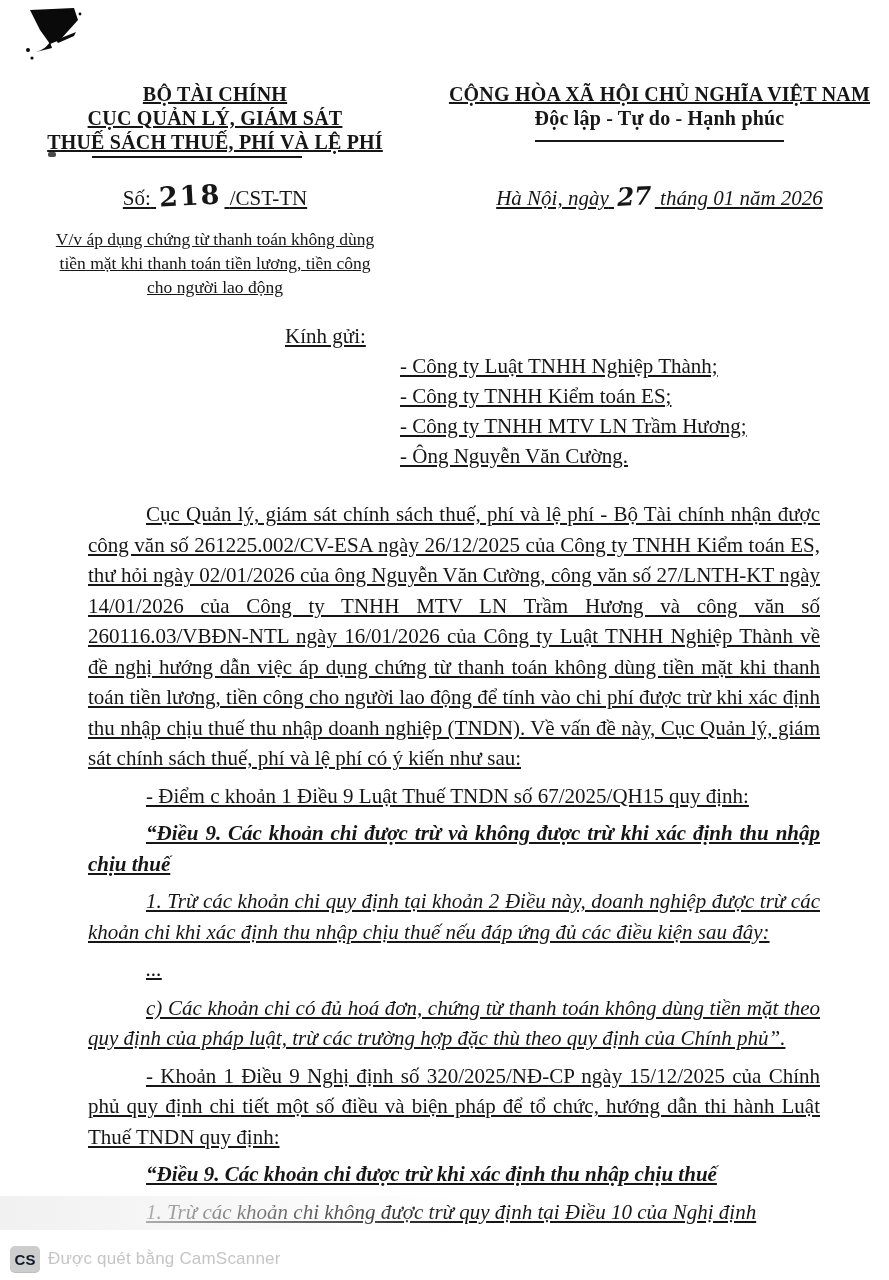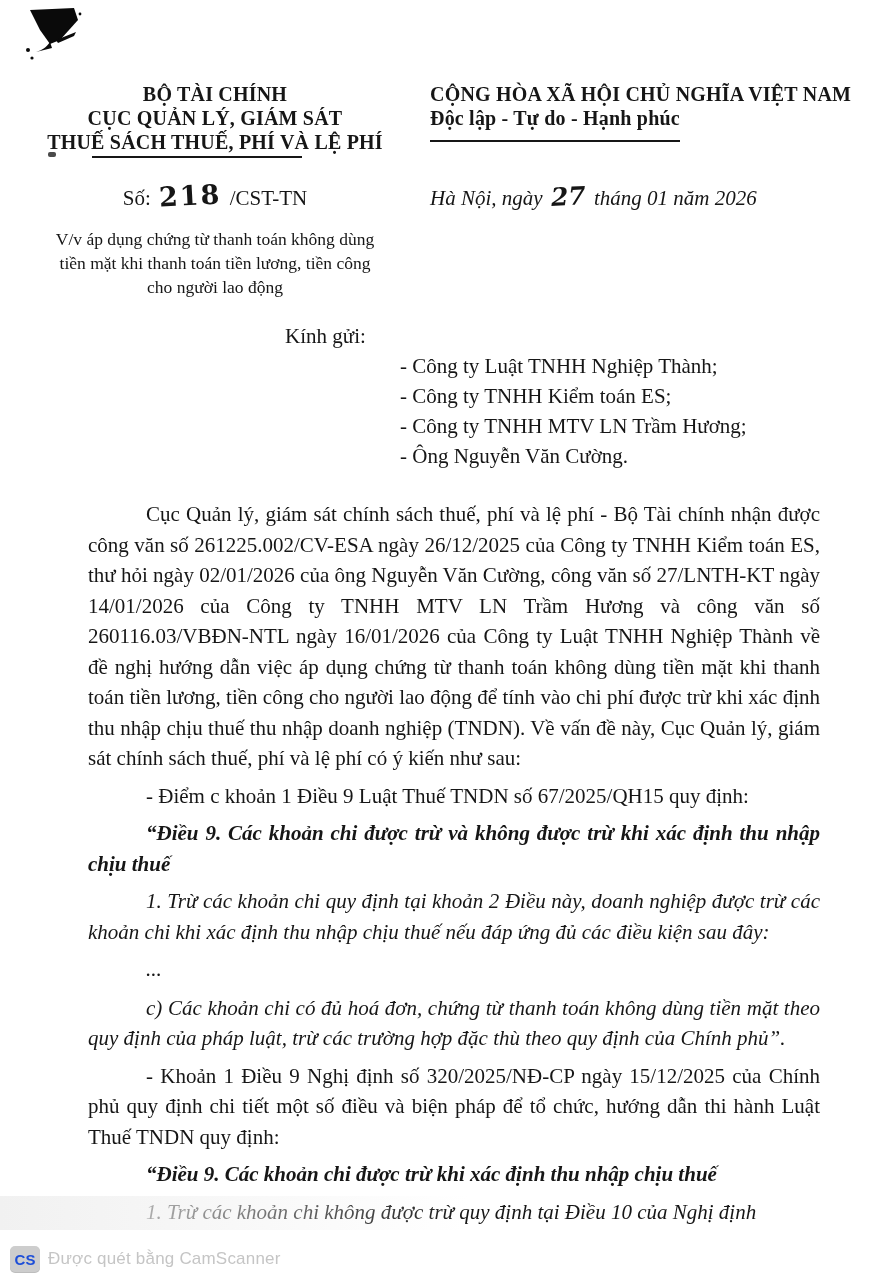--- a/index.html
+++ b/index.html
@@ -4,30 +4,31 @@
 <style>
   html,body{margin:0;padding:0;background:#777;}
   .page{
     position:relative;
     width:889px;height:1280px;
     margin:0 auto;
     background:#ffffff;
     font-family:"Liberation Serif","DejaVu Serif",serif;
     color:#161616;
     overflow:hidden;
+    text-decoration:underline;
   }
   
   .scan-blot{position:absolute;top:6px;left:22px;width:80px;height:60px;}
   .margin-dot{position:absolute;left:48px;top:152px;width:8px;height:5px;background:#2a2a2a;border-radius:2px;opacity:.85;}
   .bottom-shade{position:absolute;left:0;top:1196px;width:520px;height:34px;
     background:linear-gradient(90deg,#f1f1f1 0%,rgba(241,241,241,0) 90%);}
   
   .header-row{display:flex;padding-top:82px;}
   .header-left{width:430px;text-align:center;}
-  .header-right{width:459px;text-align:left;}
+  .header-right{width:459px;text-align:center;}
   .org-line{font-weight:bold;font-size:20px;line-height:24px;letter-spacing:.2px;}
   .org-underline{width:210px;border-bottom:2px solid #161616;margin:2px auto 0 auto;transform:translateX(-18px);}
   .motto-underline{display:inline-block;border-bottom:2px solid #161616;padding-bottom:10px;}
   .doc-number{margin-top:22px;font-size:21px;}
   .handwrite{font-family:"DejaVu Serif",serif;font-weight:bold;font-size:27px;
     letter-spacing:2px;display:inline-block;transform:rotate(-3deg);padding:0 3px;}
   .subject{margin-top:16px;font-size:17.5px;line-height:24px;}
   .date-line{margin-top:40px;font-style:italic;font-size:21px;}
   .date-line .handwrite{font-size:25px;letter-spacing:0;}
   
@@ -36,21 +37,21 @@
   .recipients-list{margin-left:115px;margin-top:0;}
   
   .body{margin:28px 69px 15px 88px;font-size:21px;line-height:30.5px;}
   .para{text-align:justify;text-indent:58px;margin:0 0 7px 0;}
   .q-head{font-weight:bold;font-style:italic;}
   .q-body{font-style:italic;}
   .ellipsis{margin:2px 0 8px 0;}
   
   .footer{position:absolute;left:10px;bottom:8px;display:flex;align-items:center;
     font-family:"Liberation Sans","DejaVu Sans",sans-serif;color:#c5c5c5;}
-  .cs-badge{width:30px;height:26px;border-radius:5px;background:#cdcdcd;color:#1d4ed8;
+  .cs-badge{width:30px;height:26px;border-radius:5px;background:#cdcdcd;color:#0f172a;
     font-weight:bold;font-size:15px;display:flex;align-items:center;justify-content:center;
     margin-right:8px;box-shadow:0 1px 0 #bdbdbd;}
   .footer-text{font-size:17px;letter-spacing:.2px;}
 </style>
 </head>
 <body>
 
 <div class="page">
 
   <svg class="scan-blot" viewBox="0 0 80 60" xmlns="http://www.w3.org/2000/svg">

